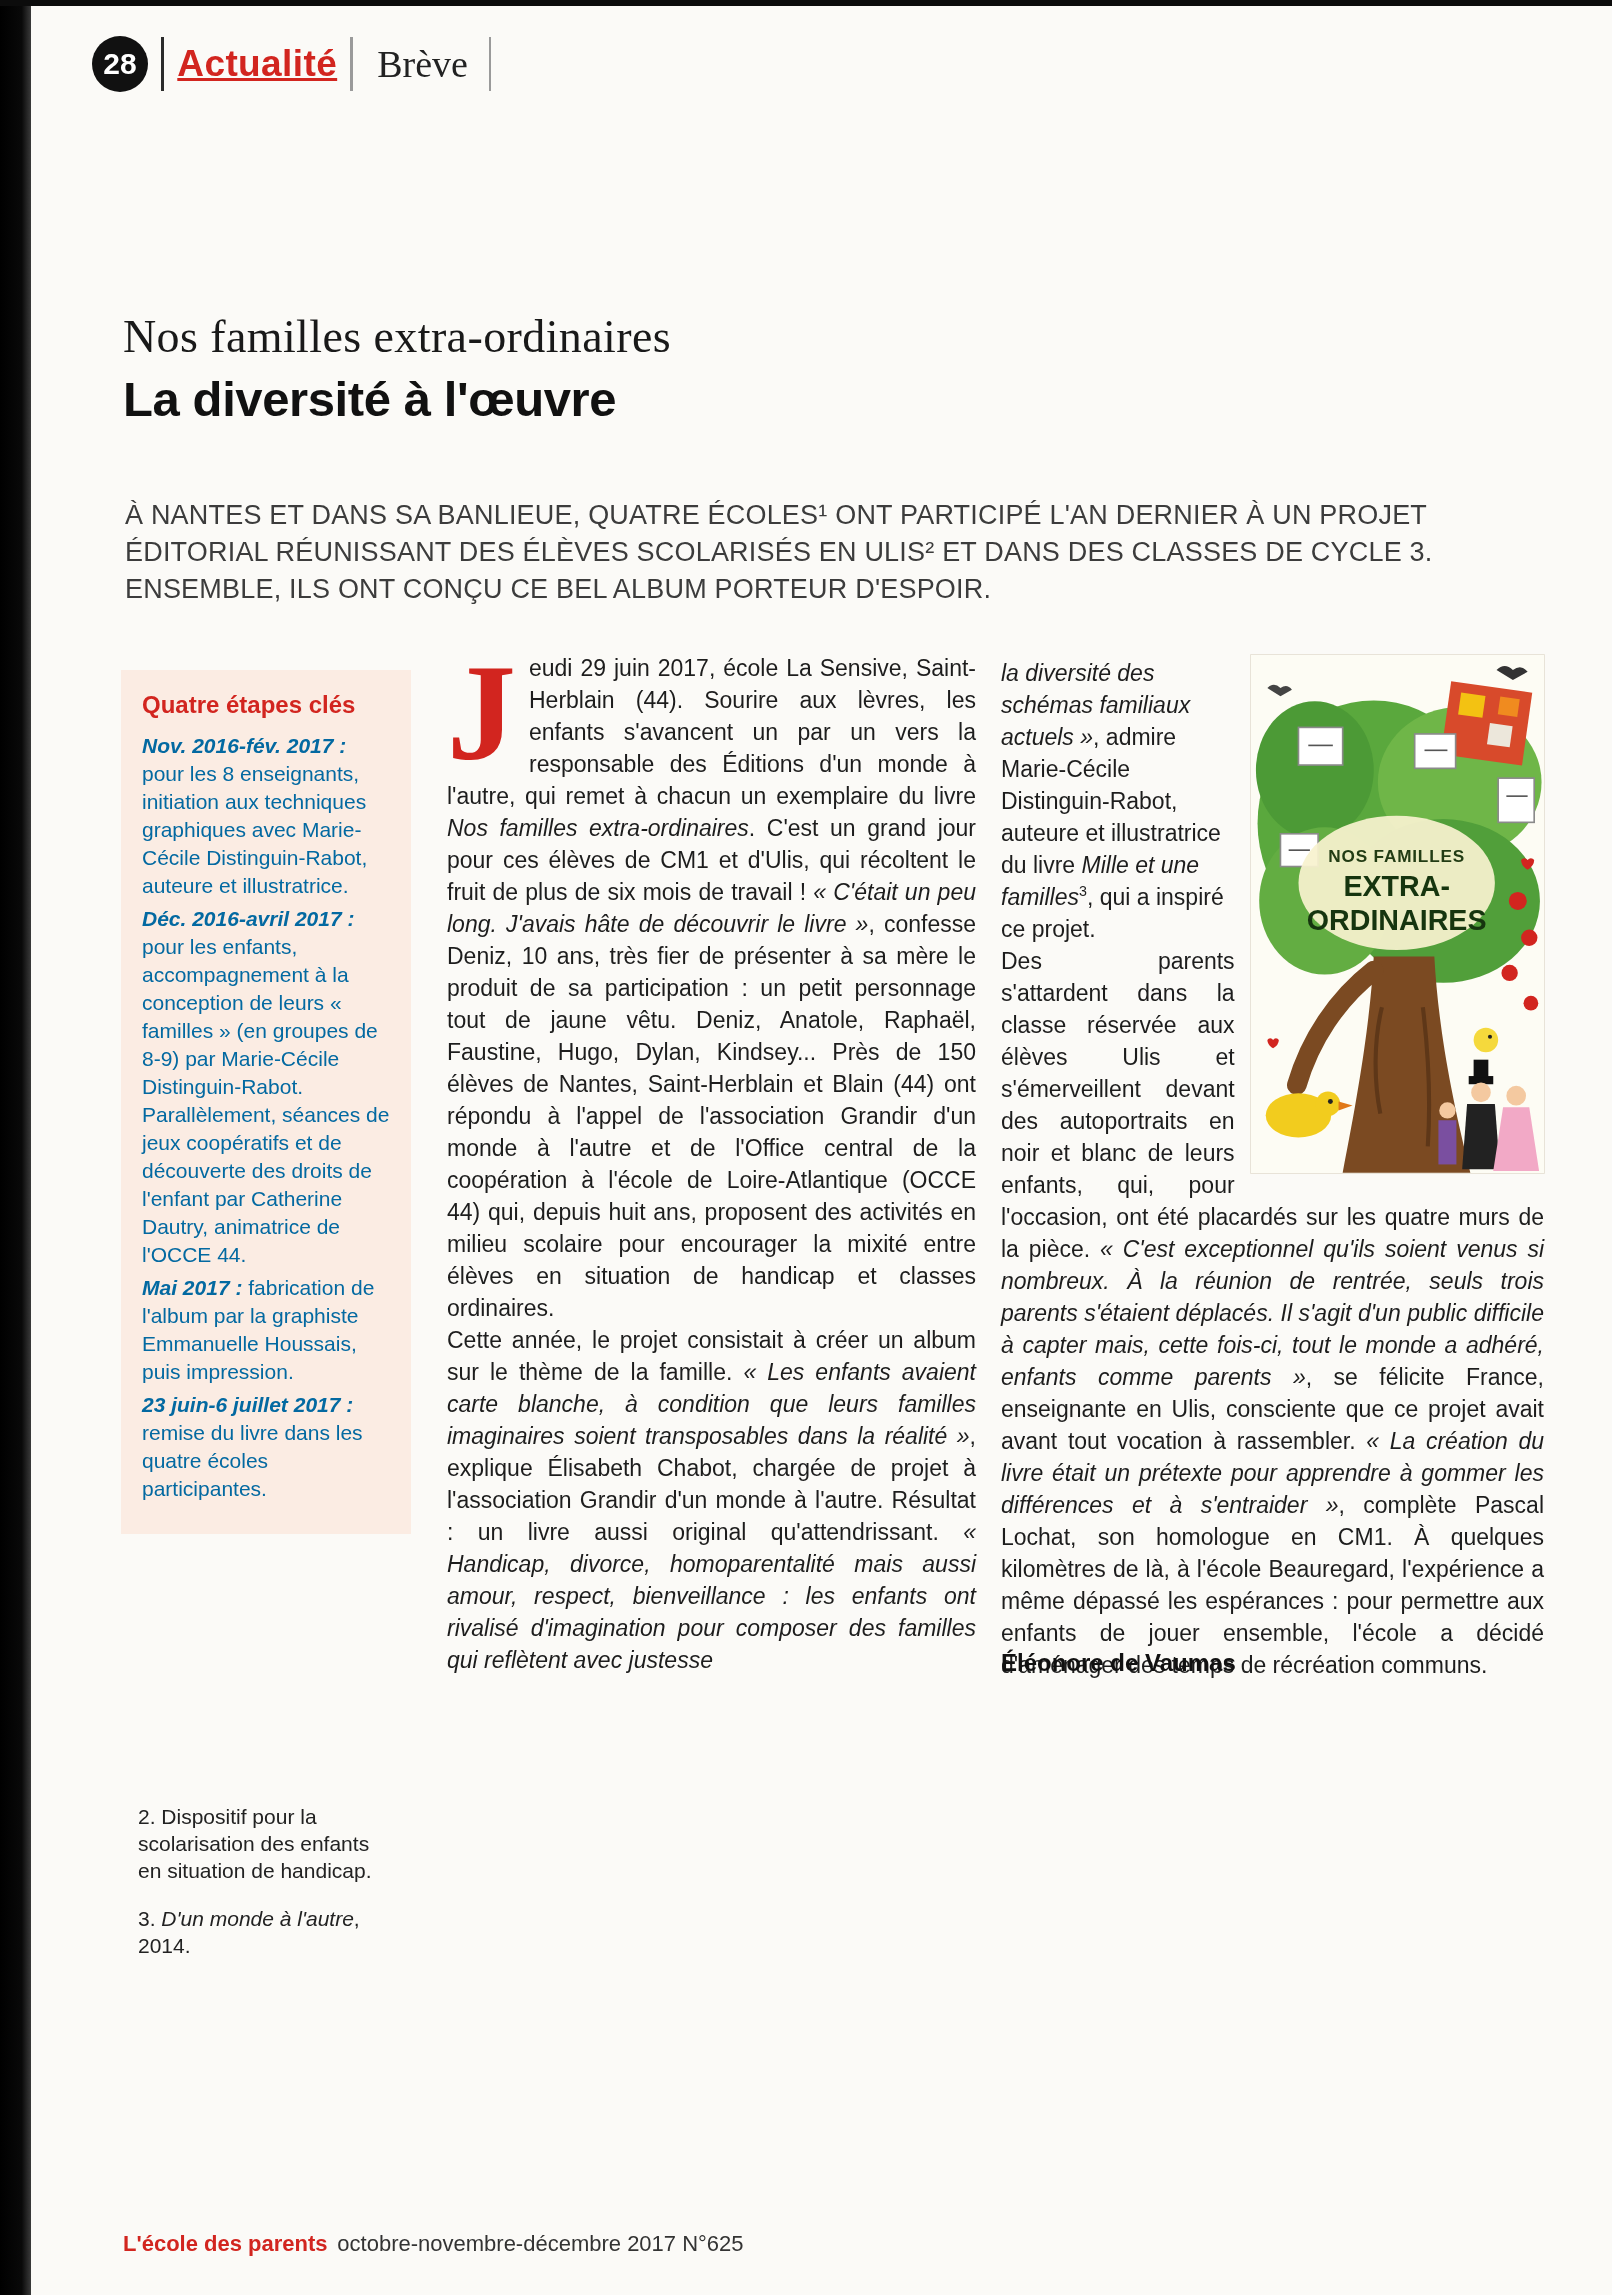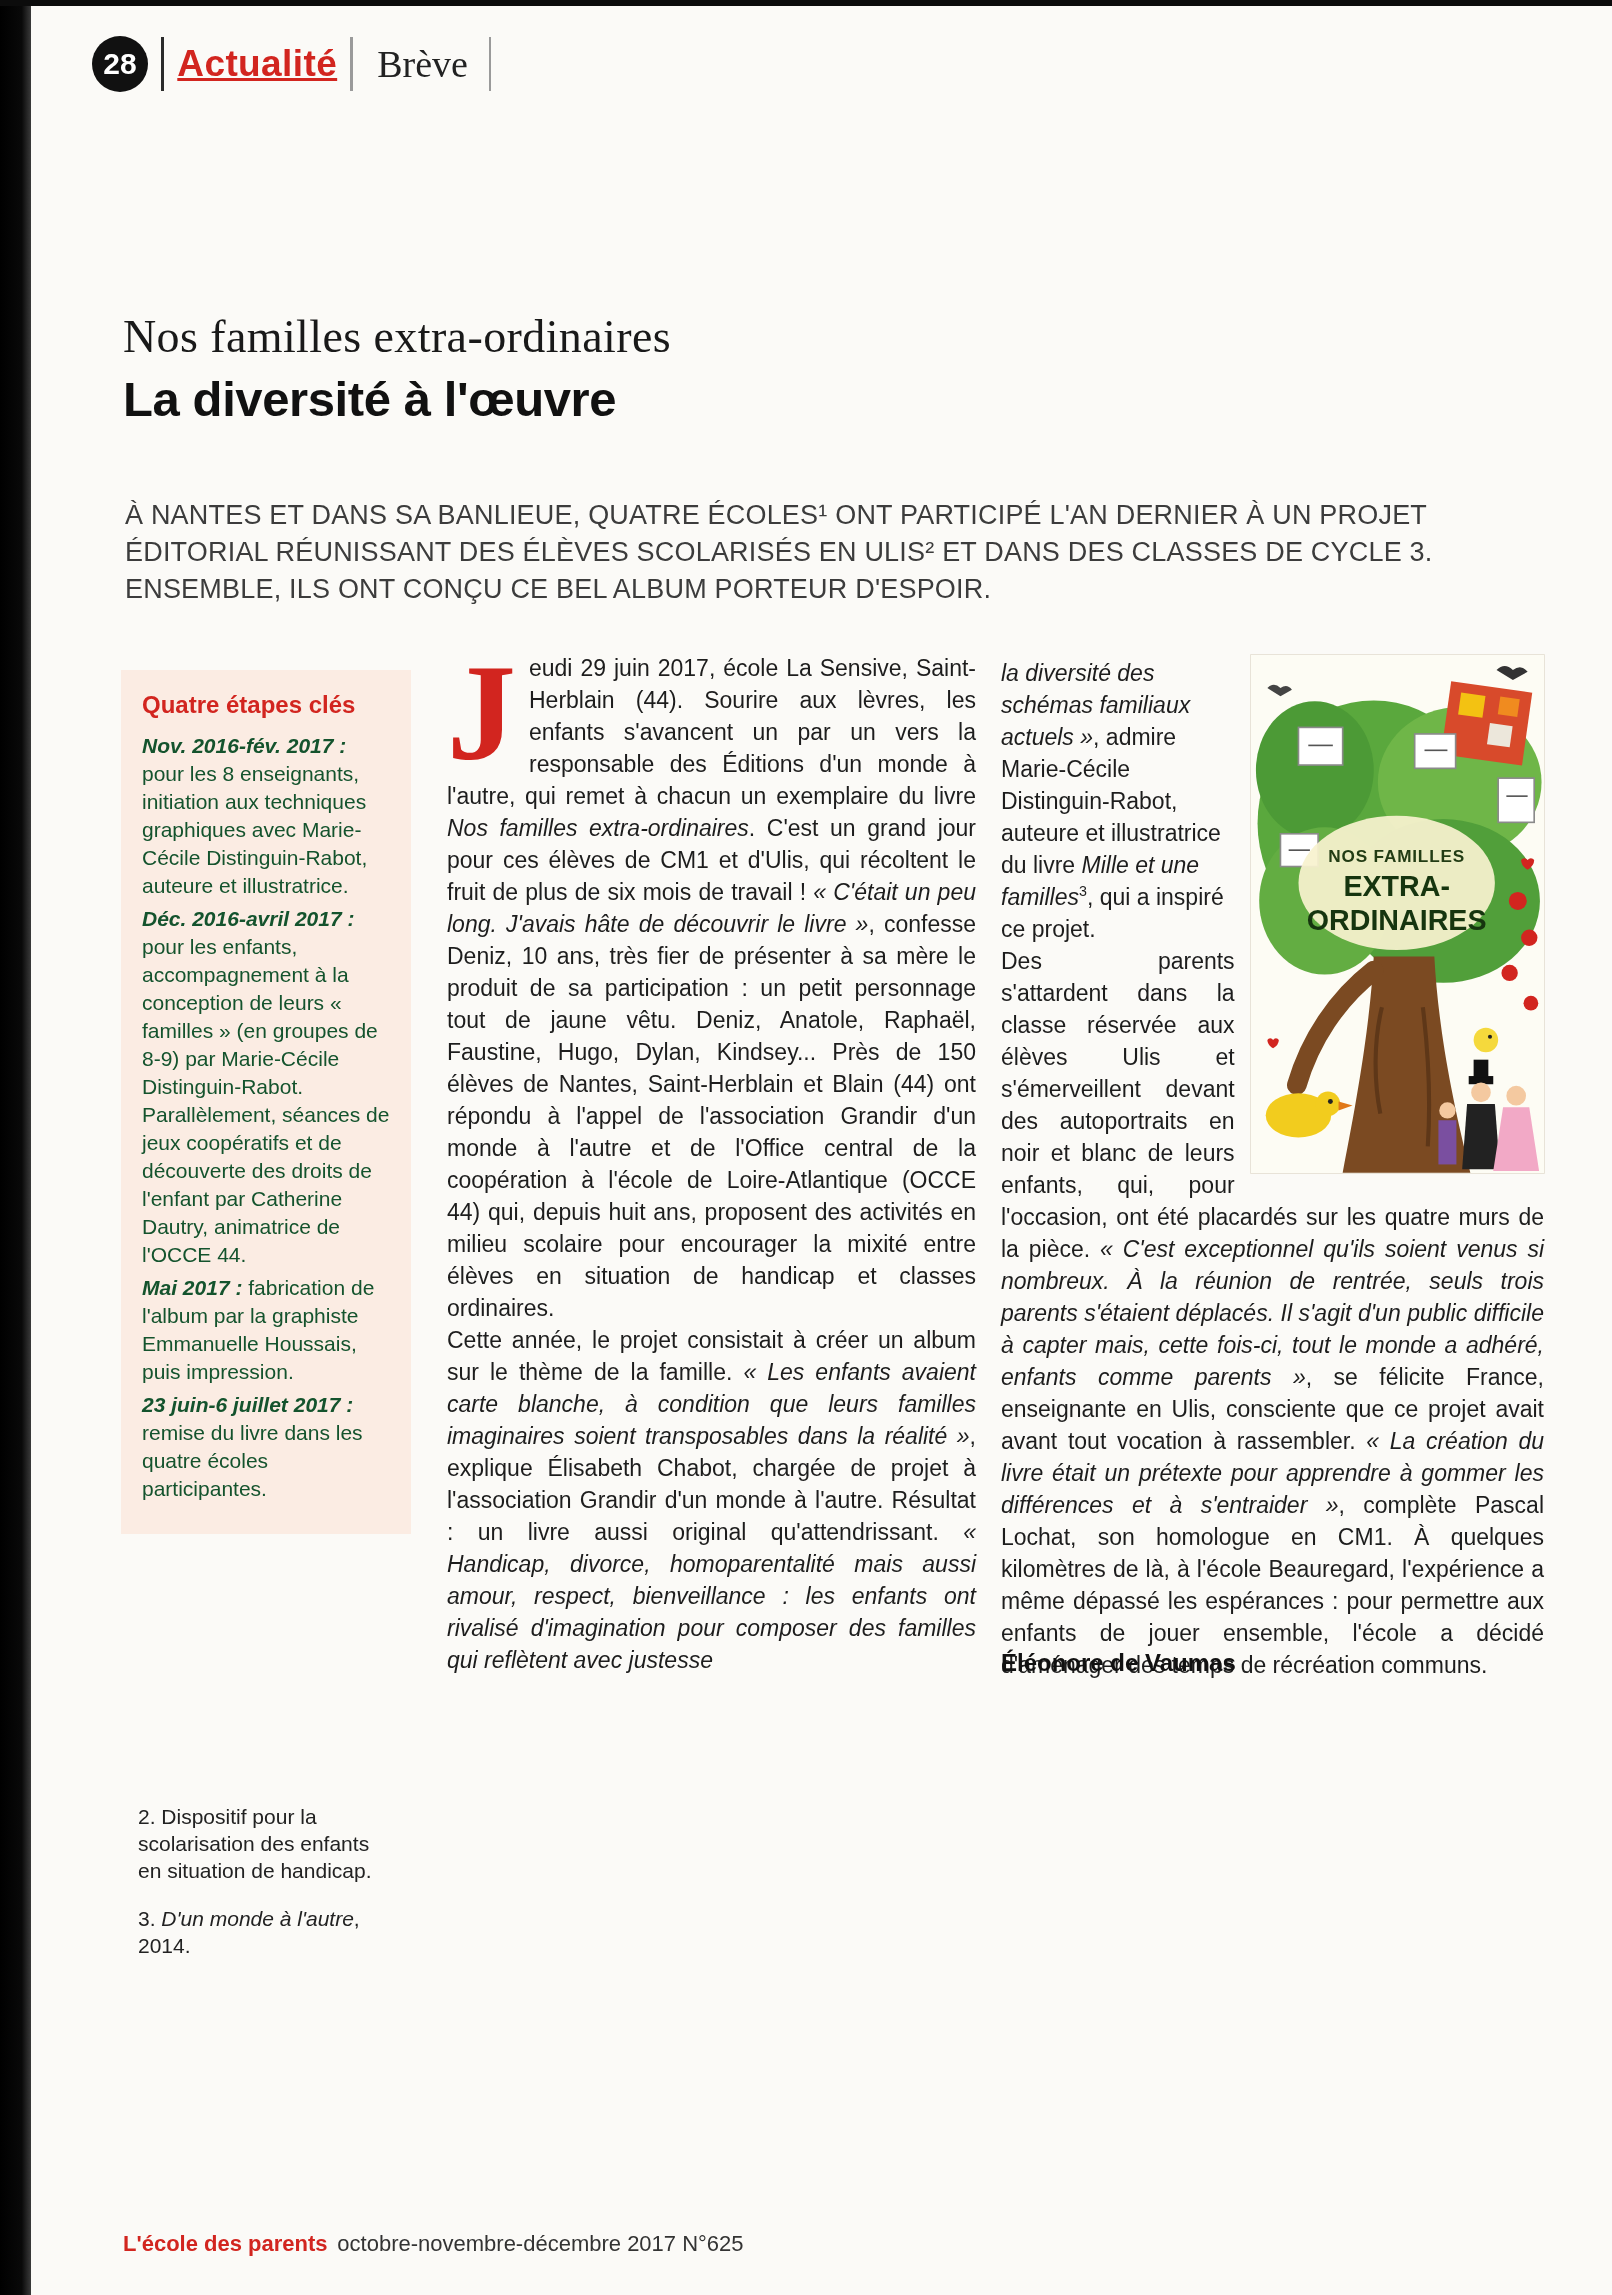--- a/index.html
+++ b/index.html
@@ -27,21 +27,21 @@
     margin:0 0 8.2px 0;letter-spacing:0.4px;}
   .main-title{font-size:49px;font-weight:800;color:#111;margin:0;letter-spacing:-0.4px;}
 
   .standfirst{position:absolute;left:125px;top:497px;width:1348px;
     font-size:27px;line-height:37px;color:#3c3c3c;letter-spacing:0.2px;}
 
   
   .sidebar{position:absolute;left:121px;top:670px;width:290px;background:#fbece3;
     box-sizing:border-box;padding:21px 21px 26px 21px;}
   .sidebar h3{margin:0 0 13px 0;font-size:24px;color:#d2251f;font-weight:bold;}
-  .sidebar p{margin:0 0 4.9px 0;font-size:21px;line-height:28px;color:#14532d;text-align:left;}
+  .sidebar p{margin:0 0 4.9px 0;font-size:21px;line-height:28px;color:#0369a1;text-align:left;}
 
   .footnotes{position:absolute;left:138px;top:1803px;width:239px;font-size:21px;line-height:27px;color:#222;}
   .footnotes p{margin:0 0 21px 0;}
 
   
   .center-col{position:absolute;left:447px;top:652px;width:529px;}
   .right-col{position:absolute;left:1001px;top:652px;width:543px;}
   .body-par{font-size:23px;line-height:32px;text-align:justify;color:#1d1d1d;margin:0;}
   .dropcap{float:left;font-family:"Liberation Serif",serif;font-weight:bold;color:#d2251f;
     font-size:138px;line-height:108px;margin:6.6px 13px 0 0;}

